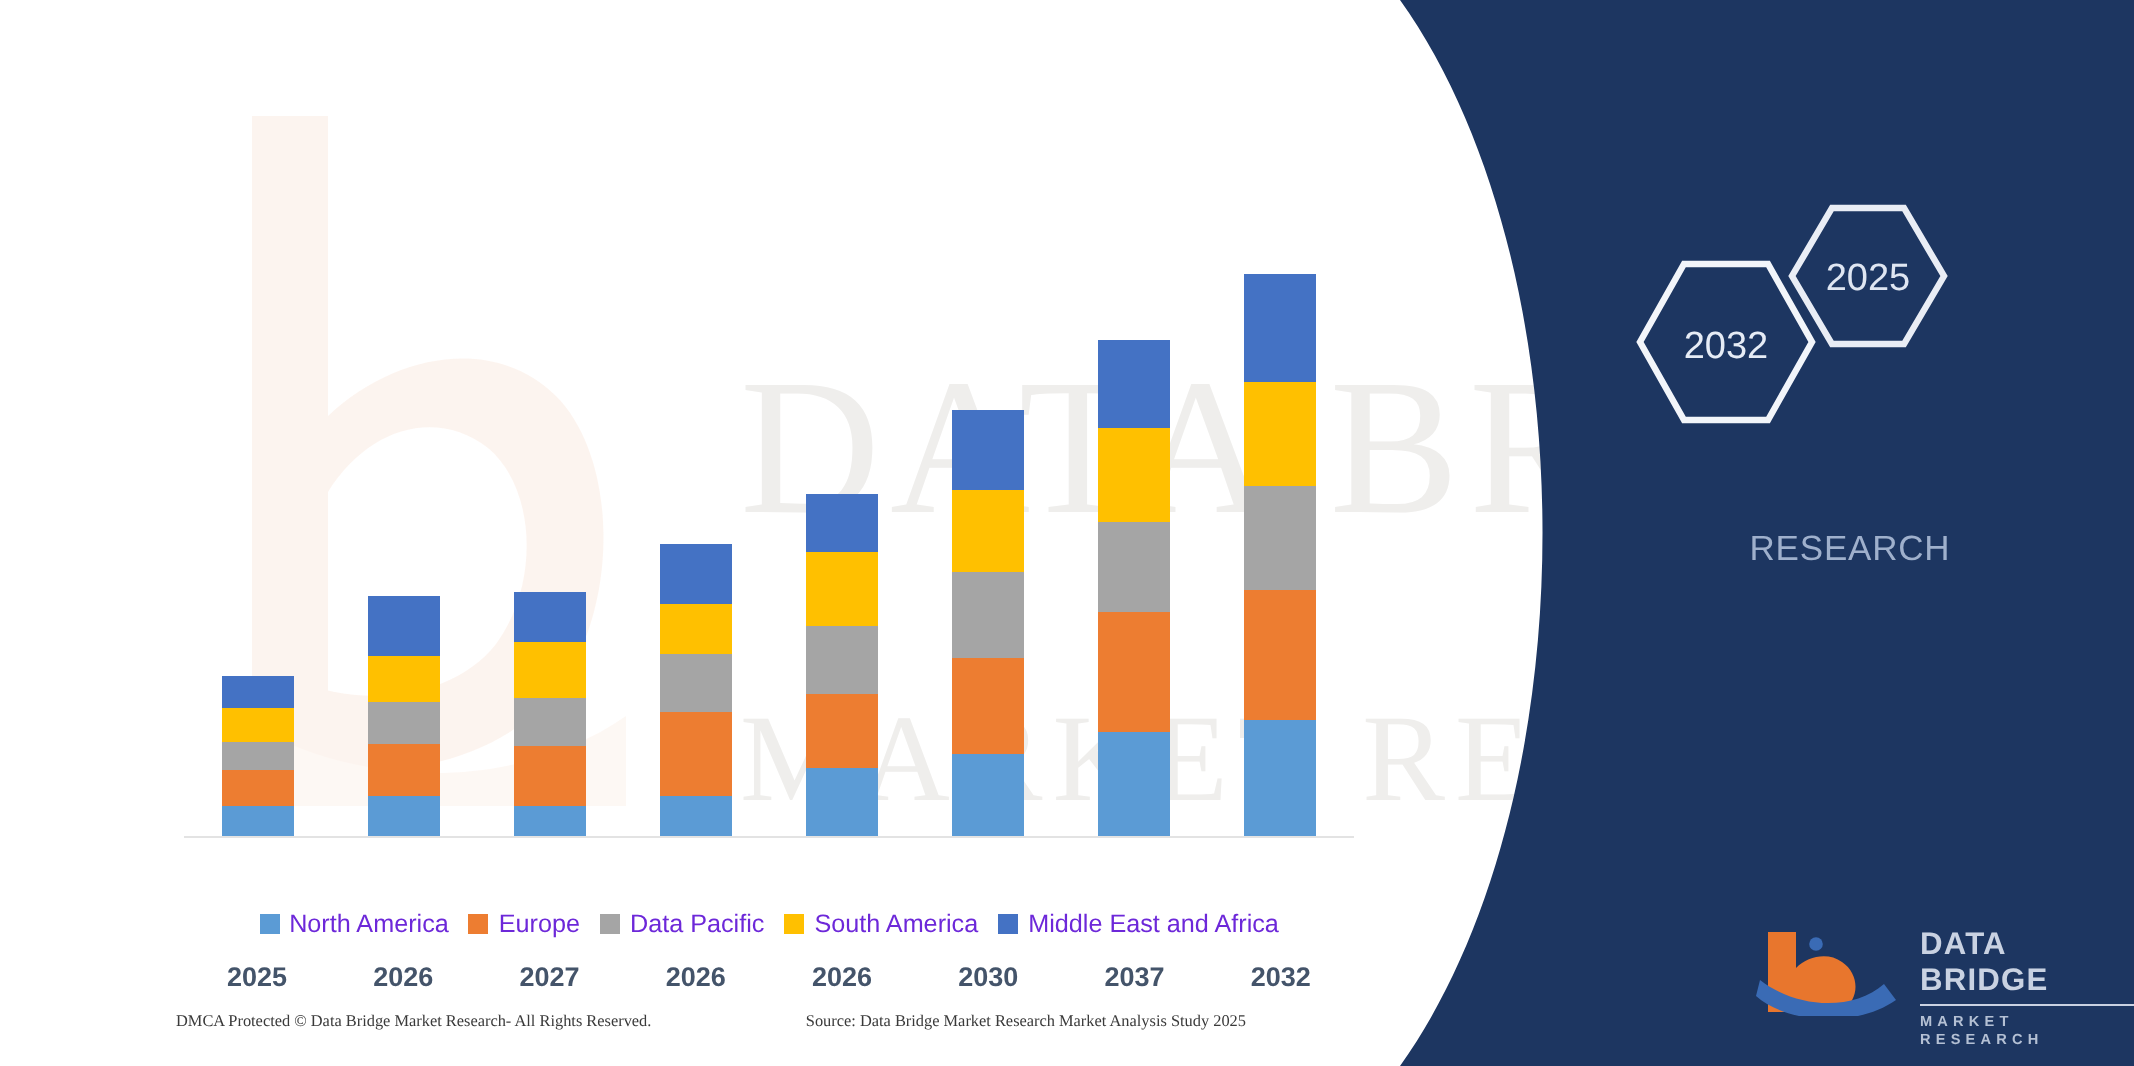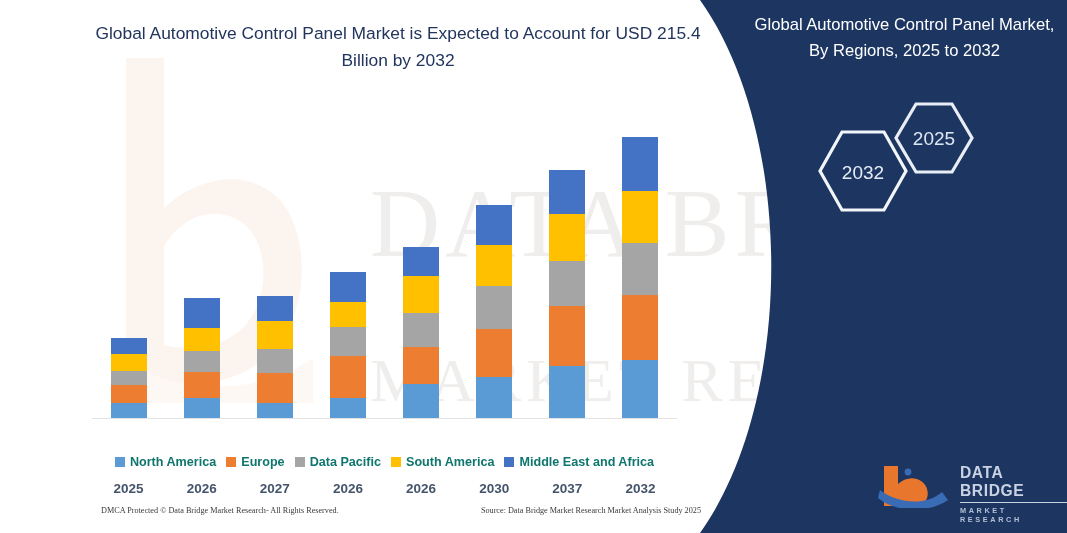--- a/index.html
+++ b/index.html
@@ -68,24 +68,24 @@
     color:#44546a;font-size:13.5px;font-weight:bold;
   }
 
   
   .legend{
     position:absolute;left:92px;top:455px;width:585px;
     display:flex;justify-content:center;align-items:center;gap:10px;
   }
   .lg-item{display:flex;align-items:center;gap:5px;}
   .lg-swatch{width:10px;height:10px;display:block;}
-  .lg-label{color:#0f766e;font-size:12.6px;font-weight:bold;white-space:nowrap;}
-
-  
-  .footer{position:absolute;left:101px;top:506px;width:600px;
+  .lg-label{color:#6d28d9;font-size:12.6px;font-weight:normal;white-space:nowrap;}
+
+  
+  .footer{position:absolute;left:88px;top:506px;width:535px;
     display:flex;justify-content:space-between;align-items:center;}
   .footer span{
     font-family:"Liberation Serif", serif;
     font-size:8.2px;color:#3a3a3a;white-space:nowrap;
   }
   .footer .src{margin-left:36px;}
 
   
   .r-title{
     position:absolute;left:752px;top:12px;width:305px;
@@ -117,21 +117,20 @@
     <span class="l2">MARKET RESEARCH</span>
   </div>
 
   <div class="left-area">
 
     <svg class="b-mark" viewBox="0 0 195 345">
       <path d="M8 0 H46 V150 C80 118 130 110 160 140 C192 172 192 250 158 290 C128 325 70 335 30 320 L30 282 C62 296 108 292 130 264 C152 234 150 186 126 166 C100 146 66 156 46 188 V345 H8 Z" fill="#fbece3"></path>
       <path d="M0 300 C60 338 140 338 195 300 L195 345 L0 345 Z" fill="#fdf3ec"></path>
     </svg>
 
-    <div class="headline">Global Automotive Control Panel Market is Expected to Account for USD 215.4 Billion by 2032</div>
 
     <div class="chart">
       <div class="plot">
         <div class="bars" id="bars">
             <div class="bar-col">
               <div class="bar">
                 <div class="seg" style="height: 14.6707px; background: rgb(91, 155, 213);"></div>
                 <div class="seg" style="height: 18.0562px; background: rgb(237, 125, 49);"></div>
                 <div class="seg" style="height: 14.6707px; background: rgb(165, 165, 165);"></div>
                 <div class="seg" style="height: 16.9277px; background: rgb(255, 192, 0);"></div>
@@ -240,32 +239,32 @@
       </div>
 
     <div class="footer">
       <span>DMCA Protected © Data Bridge Market Research- All Rights Reserved.</span>
       <span class="src">Source: Data Bridge Market Research Market Analysis Study 2025</span>
     </div>
   </div>
 
   <div class="navy-panel"></div>
 
-  <div class="r-title">Global Automotive Control Panel Market, By Regions, 2025 to 2032</div>
 
   <svg class="hexwrap" viewBox="0 0 180 125">
 
     <polygon points="106,12 142,12 162,46 142,80 106,80 86,46" fill="none" stroke="#e9edf5" stroke-width="3.2"></polygon>
     <text x="124" y="53" text-anchor="middle" fill="#dfe6f2" font-family="Liberation Sans, sans-serif" font-size="19">2025</text>
 
     <polygon points="32,40 74,40 96,79 74,118 32,118 10,79" fill="none" stroke="#f2f5fa" stroke-width="3.2"></polygon>
     <text x="53" y="87" text-anchor="middle" fill="#e6ecf6" font-family="Liberation Sans, sans-serif" font-size="19">2032</text>
   </svg>
 
   <div class="dbmr-text">
+    <div>RESEARCH</div>
   </div>
 
   <svg class="logo" viewBox="0 0 180 46">
     <path d="M6 4 H20 V22 C26 16 36 14 43 19 C52 25 52 38 43 43 C36 47 24 45 20 40 V44 H6 Z" fill="#e8762d"></path>
     <path d="M2 28 C20 42 48 44 64 30 L70 38 C50 52 16 50 0 36 Z" fill="#3a6bb5"></path>
     <circle cx="30" cy="10" r="3.4" fill="#3a6bb5"></circle>
   </svg>
   <div class="logo-txt">
     <span class="t1">DATA BRIDGE</span>
     <span class="t2">MARKET RESEARCH</span>

